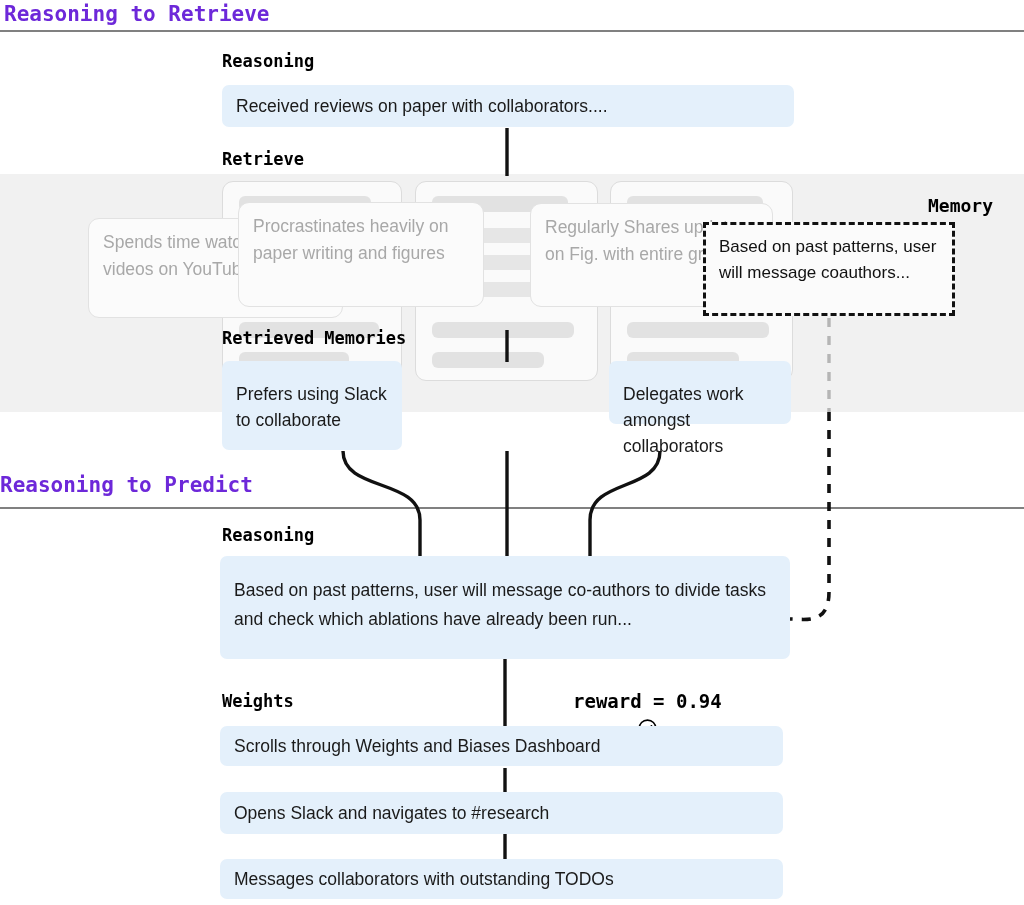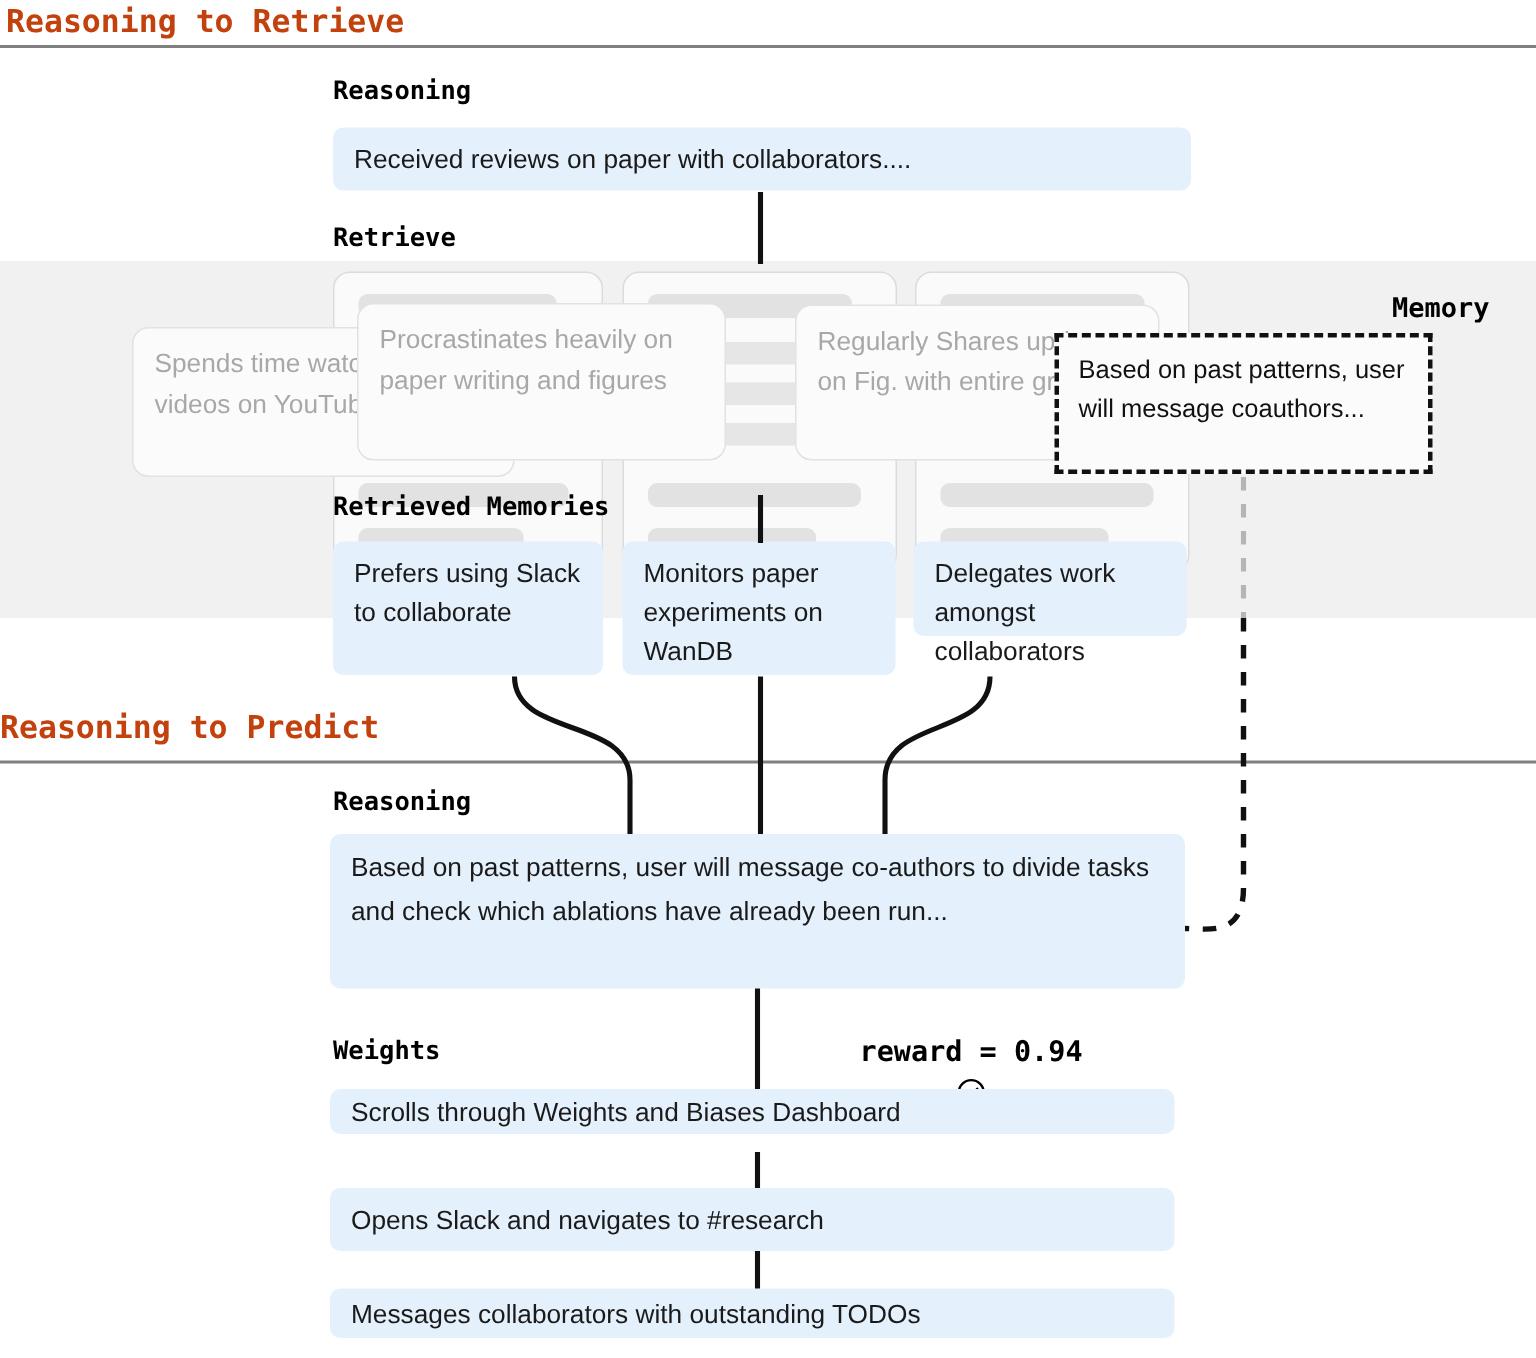--- a/index.html
+++ b/index.html
@@ -10,21 +10,21 @@
     overflow: hidden;
   }
   #stage { position: relative; width: 1024px; height: 905px; }
 
   
   .sec-title {
     position: absolute;
     font-family: "DejaVu Sans Mono", monospace;
     font-weight: bold;
     font-size: 21px;
-    color: #c2410c;
+    color: #6d28d9;
     letter-spacing: 0px;
     white-space: nowrap;
     text-align: center;
   }
   .sec-rule {
     position: absolute;
     left: 0; width: 1024px; height: 2px;
     background: #808080;
   }
 
@@ -41,21 +41,21 @@
   
   .bluebox {
     position: absolute;
     background: #e4f0fb;
     border-radius: 7px;
     color: #1a1a1a;
     font-size: 17.5px;
     line-height: 26px;
     display: flex;
     align-items: center;
-    padding: 8px 14px;
+    padding: 20px 14px;
   }
   .bluebox.multi { align-items: flex-start; }
 
   
   #mem-band {
     position: absolute;
     left: 0; top: 174px; width: 1024px; height: 238px;
     background: #f1f1f1;
   }
 
@@ -195,23 +195,20 @@
     <span>Received reviews on paper with collaborators....</span>
   </div>
 
   <div class="sub-label" style="left:222px; top:149px;">Retrieve</div>
 
   <div class="sub-label" style="left:222px; top:328px;">Retrieved Memories</div>
 
   <div class="bluebox multi" style="left:222px; top:361px; width:180px; height:89px;">
     <span>Prefers using Slack to collaborate</span>
   </div>
-  <div class="bluebox multi" style="left:415px; top:361px; width:182px; height:89px;">
-    <span>Monitors paper experiments on WanDB</span>
-  </div>
   <div class="bluebox multi" style="left:609px; top:361px; width:182px; height:63px;">
     <span>Delegates work amongst collaborators</span>
   </div>
 
   <div class="sec-title" style="left:0px; top:473px;">Reasoning to Predict</div>
   <div class="sec-rule" style="top:507px;"></div>
 
   <div class="sub-label" style="left:222px; top:525px;">Reasoning</div>
 
   <div class="bluebox multi" style="left:220px; top:556px; width:570px; height:103px; line-height:29px;justify-content:center;">

